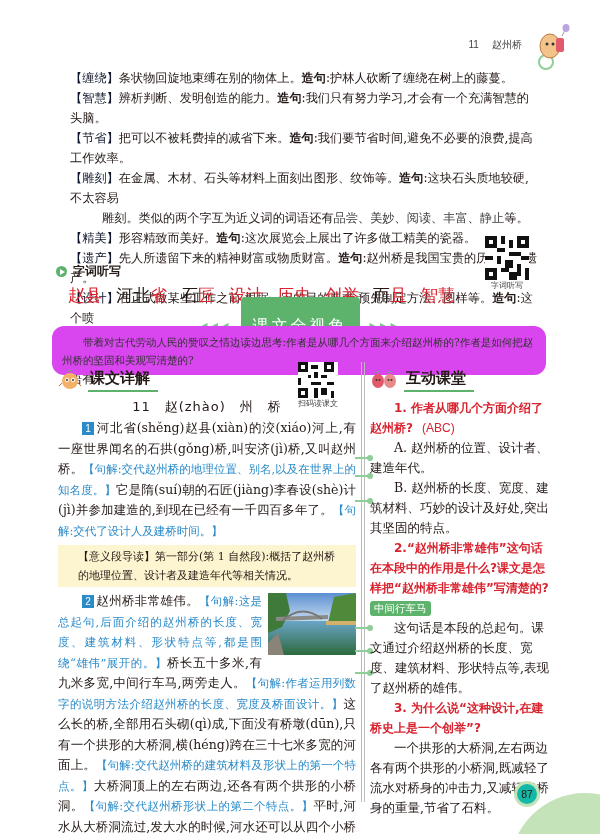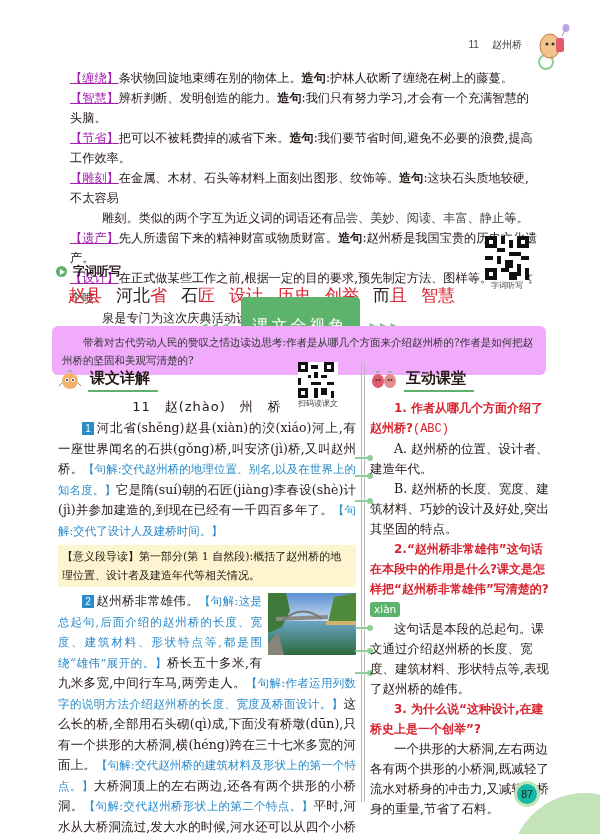--- a/index.html
+++ b/index.html
@@ -5,21 +5,21 @@
   * { margin: 0; padding: 0; box-sizing: border-box; }
   html, body { width: 600px; height: 834px; background: #ffffff; overflow: hidden; }
   body { position: relative; font-family: "DejaVu Serif", "Liberation Serif", serif; color: #231815; font-size: 12.5px; }
 
   .header { position: absolute; top: 38px; right: 78px; font-size: 10px; color: #444; }
   .header .num { margin-right: 10px; font-family: "Liberation Sans", sans-serif; }
   .mascot-top { position: absolute; top: 24px; left: 532px; width: 40px; height: 46px; }
 
   .vocab { position: absolute; top: 68px; left: 70px; width: 470px; line-height: 20px; font-size: 12.2px; }
   .vocab .entry { position: relative; }
-  .vocab .entry .word { color: #a21caf; text-decoration: underline; }
+  .vocab .entry .word { color: #0f172a; }
   .vocab .entry .b { font-weight: bold; font-family: "DejaVu Sans", sans-serif; }
   .vocab .entry .cont { padding-left: 32px; }
   .red { color: #404040; }
   .classify { margin-top: 1px; }
   .classify .b { font-weight: bold; font-family: "DejaVu Sans", sans-serif; }
   .classify .cont { padding-left: 52px; }
 
   .qr { position: absolute; background: #fff; }
   .qr svg { display: block; }
   .qr-cap { font-size: 8px; color: #444; text-align: center; font-family: "Liberation Sans", sans-serif; }
@@ -28,35 +28,35 @@
   .dictation .title { font-family: "DejaVu Sans", sans-serif; font-size: 12px; font-weight: bold; display: flex; align-items: center; }
   .dictation .play { width: 11px; height: 11px; border-radius: 50%; background: #5db36b; margin-right: 6px; position: relative; }
   .dictation .play:after { content: ""; position: absolute; left: 4px; top: 2.5px; border-left: 5px solid #fff; border-top: 3px solid transparent; border-bottom: 3px solid transparent; }
   .dictation .words { margin-top: 4px; margin-left: 12px; font-size: 17px; display: flex; gap: 14px; }
   .dictation .words span .hl { color: #d9232f; }
 
   .banner { position: absolute; top: 297px; left: 0; width: 600px; display: flex; justify-content: center; align-items: center; }
   .banner .arrows { color: #7cc48c; font-size: 11px; letter-spacing: 2px; }
   .banner .pill { background: #5db36b; color: #fff; font-family: "DejaVu Sans", sans-serif; font-size: 16px; padding: 19px 12px; border-radius: 4px; margin: 0 10px; letter-spacing: 3px; }
 
-  .guide-box { position: absolute; top: 326px; left: 52px; width: 420px; background: #f0abfc; border-radius: 6px; padding: 7px 10px 6px 10px; font-size: 10.5px; line-height: 18px; color: #333; text-indent: 2em; width: 420px; }
+  .guide-box { position: absolute; top: 326px; left: 52px; width: 420px; background: #d946ef; border-radius: 12px; padding: 7px 10px 6px 10px; font-size: 10.5px; line-height: 18px; color: #333; text-indent: 2em; width: 420px; }
   .guide-box { width: 420px; }
 
   .col-left { position: absolute; top: 362px; left: 58px; width: 298px; }
   .col-right { position: absolute; top: 362px; left: 370px; width: 180px; }
   .sec-title { display: flex; align-items: flex-end; height: 30px; }
   .sec-title .mascot { width: 24px; height: 24px; margin-right: 6px; }
   .sec-title .t { font-family: "DejaVu Sans", sans-serif; font-weight: bold; font-size: 15px; border-bottom: 2px solid #5db36b; padding: 0 8px 2px 2px; }
 
   .lesson-title { text-align: center; font-family: "DejaVu Sans", sans-serif; font-size: 13px; margin: 6px 0 2px 0; letter-spacing: 1px; }
   .para { font-size: 12.5px; line-height: 20.5px; text-align: justify; }
   .para .num { display: inline-block; background: #2b8bc9; color: #fff; font-size: 10px; width: 12px; height: 13px; line-height: 13px; text-align: center; font-family: "Liberation Sans", sans-serif; margin-right: 2px; }
   .para .note { color: #2b8bc9; font-size: 11.5px; }
   .para .indent { display: inline-block; width: 24px; }
-  .summary { background: #fcf5cf; font-size: 11px; line-height: 19px; padding: 2px 4px; margin: 4px 0; }
+  .summary { background: #fcf5cf; font-size: 11px; line-height: 19px; padding: 2px 20px; margin: 4px 0; }
   .photo { float: right; width: 88px; height: 62px; margin: 2px 0 2px 6px; border-radius: 1px; overflow: hidden; }
 
   .divider { position: absolute; top: 362px; left: 361px; width: 4px; height: 440px; border-left: 1px solid #bbb; border-right: 1px solid #bbb; }
   .connector { position: absolute; left: 355px; width: 16px; height: 2px; background: #8fce98; }
   .connector:after { content: ""; position: absolute; right: -2px; top: -2px; width: 6px; height: 6px; border-radius: 50%; background: #8fce98; }
 
   .q { color: #d9232f; font-family: "DejaVu Sans", sans-serif; font-weight: bold; font-size: 12px; line-height: 20px; }
   .q .indent { display: inline-block; width: 24px; }
   .ans { font-size: 12.5px; line-height: 20px; }
   .ans .indent { display: inline-block; width: 24px; }
@@ -92,20 +92,23 @@
     <span class="word">【智慧】</span><span>辨析判断、发明创造的能力。</span><span class="b">造句</span><span>:我们只有努力学习,才会有一个充满智慧的头脑。</span>
   </div>
   <div class="entry">
     <span class="word">【节省】</span><span>把可以不被耗费掉的减省下来。</span><span class="b">造句</span><span>:我们要节省时间,避免不必要的浪费,提高工作效率。</span>
   </div>
   <div class="entry">
     <span class="word">【雕刻】</span><span>在金属、木材、石头等材料上面刻出图形、纹饰等。</span><span class="b">造句</span><span>:这块石头质地较硬,不太容易</span>
     <div class="cont">
       <span>雕刻。类似的两个字互为近义词的词语还有</span><span class="red">品尝</span>、<span class="red">美妙</span>、<span class="red">阅读</span>、<span class="red">丰富</span>、<span class="red">静止</span><span>等。</span>
     </div>
+  </div>
+  <div class="entry">
+    <span class="word">【精美】</span><span>形容精致而美好。</span><span class="b">造句</span><span>:这次展览会上展出了许多做工精美的瓷器。</span>
   </div>
   <div class="entry">
     <span class="word">【遗产】</span><span>先人所遗留下来的精神财富或物质财富。</span><span class="b">造句</span><span>:赵州桥是我国宝贵的历史文化遗产。</span>
   </div>
   <div class="entry">
     <span class="word">【设计】</span><span>在正式做某些工作之前,根据一定的目的要求,预先制定方法、图样等。</span><span class="b">造句</span><span>:这个喷</span>
     <div class="cont">泉是专门为这次庆典活动设计的。</div>
   </div>
   <div class="classify">
     <span class="b">词语归类</span><span>:本课中形容桥的词语有雄伟、坚固、美观、精美等。我还知道其他形容桥的词语有</span>
@@ -251,28 +254,28 @@
       <path d="M18 5 L20 3 L22 5" stroke="#5db36b" fill="none"></path>
       <circle cx="6.5" cy="12" r="1" fill="#333"></circle>
         <circle cx="9.5" cy="12" r="1" fill="#333"></circle>
       <circle cx="18.5" cy="12" r="1" fill="#333"></circle>
         <circle cx="21.5" cy="12" r="1" fill="#333"></circle>
     </svg>
     <span class="t">互动课堂</span>
   </div>
 
   <div class="q" style="margin-top:6px;">
-    <span class="indent"></span><span>1. 作者从哪几个方面介绍了赵州桥?</span><span style="font-weight:normal; font-family:Liberation Mono, monospace;">(ABC)</span>
+    <span class="indent"></span><span>1. 作者从哪几个方面介绍了赵州桥?</span><span style="font-weight:normal; font-family:Liberation Sans, sans-serif;margin-left:9px;">(ABC)</span>
   </div>
   <div class="ans"><span class="indent"></span><span>A. 赵州桥的位置、设计者、建造年代。</span></div>
   <div class="ans"><span class="indent"></span><span>B. 赵州桥的长度、宽度、建筑材料、巧妙的设计及好处,突出其坚固的特点。</span></div>
 
   <div class="q">
     <span class="indent"></span><span>2.“赵州桥非常雄伟”这句话在本段中的作用是什么?课文是怎样把“赵州桥非常雄伟”写清楚的?</span>
-    <span class="tag">xiàn</span>
+    <span class="tag">中间行车马</span>
   </div>
   <div class="ans"><span class="indent"></span><span>这句话是本段的总起句。课文通过介绍赵州桥的长度、宽度、建筑材料、形状特点等,表现了赵州桥的雄伟。</span></div>
 
   <div class="q">
     <span class="indent"></span><span>3. 为什么说“这种设计,在建桥史上是一个创举”?</span>
   </div>
   <div class="ans"><span class="indent"></span><span>一个拱形的大桥洞,左右两边各有两个拱形的小桥洞,既减轻了流水对桥身的冲击力,又减轻了桥身的重量,节省了石料。</span></div>
 </div>
 
 <div class="corner-blob"></div>

